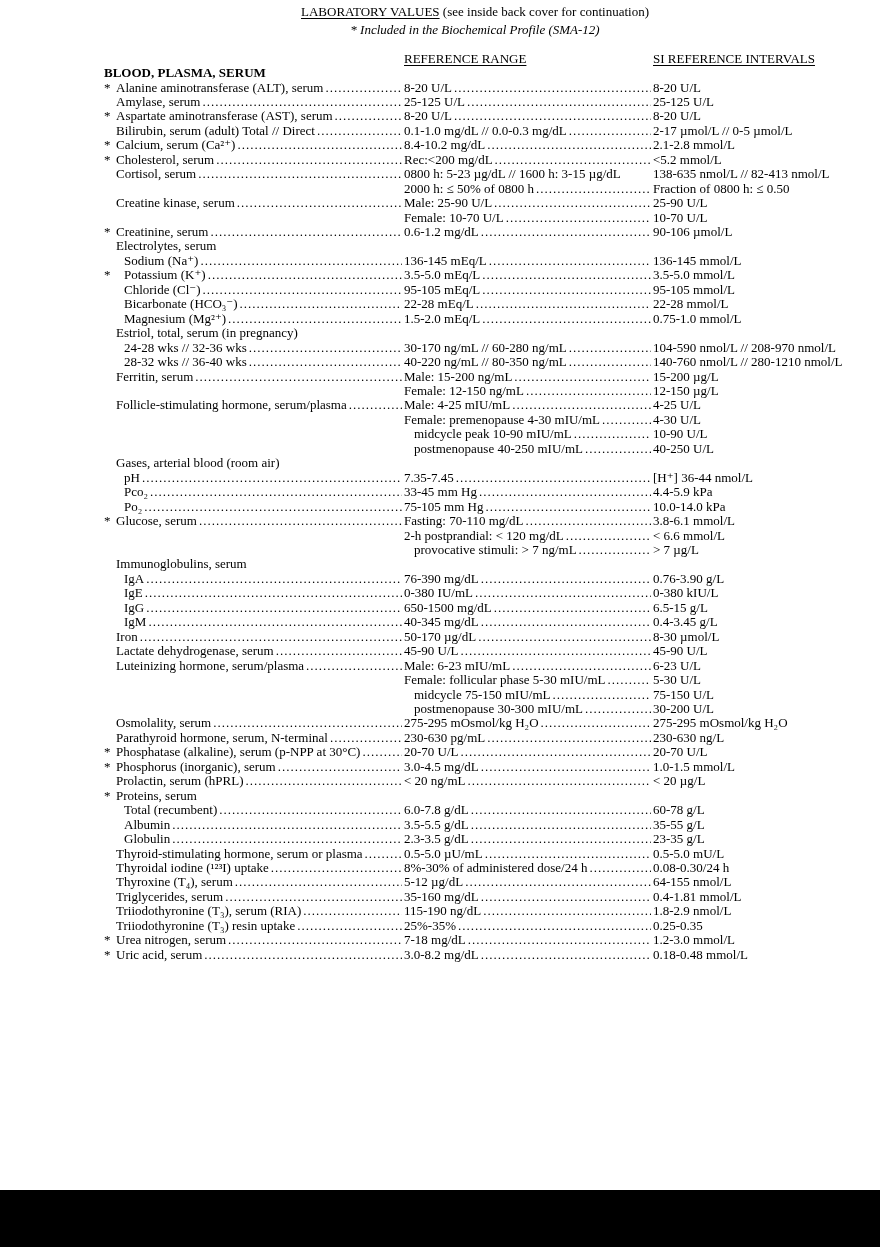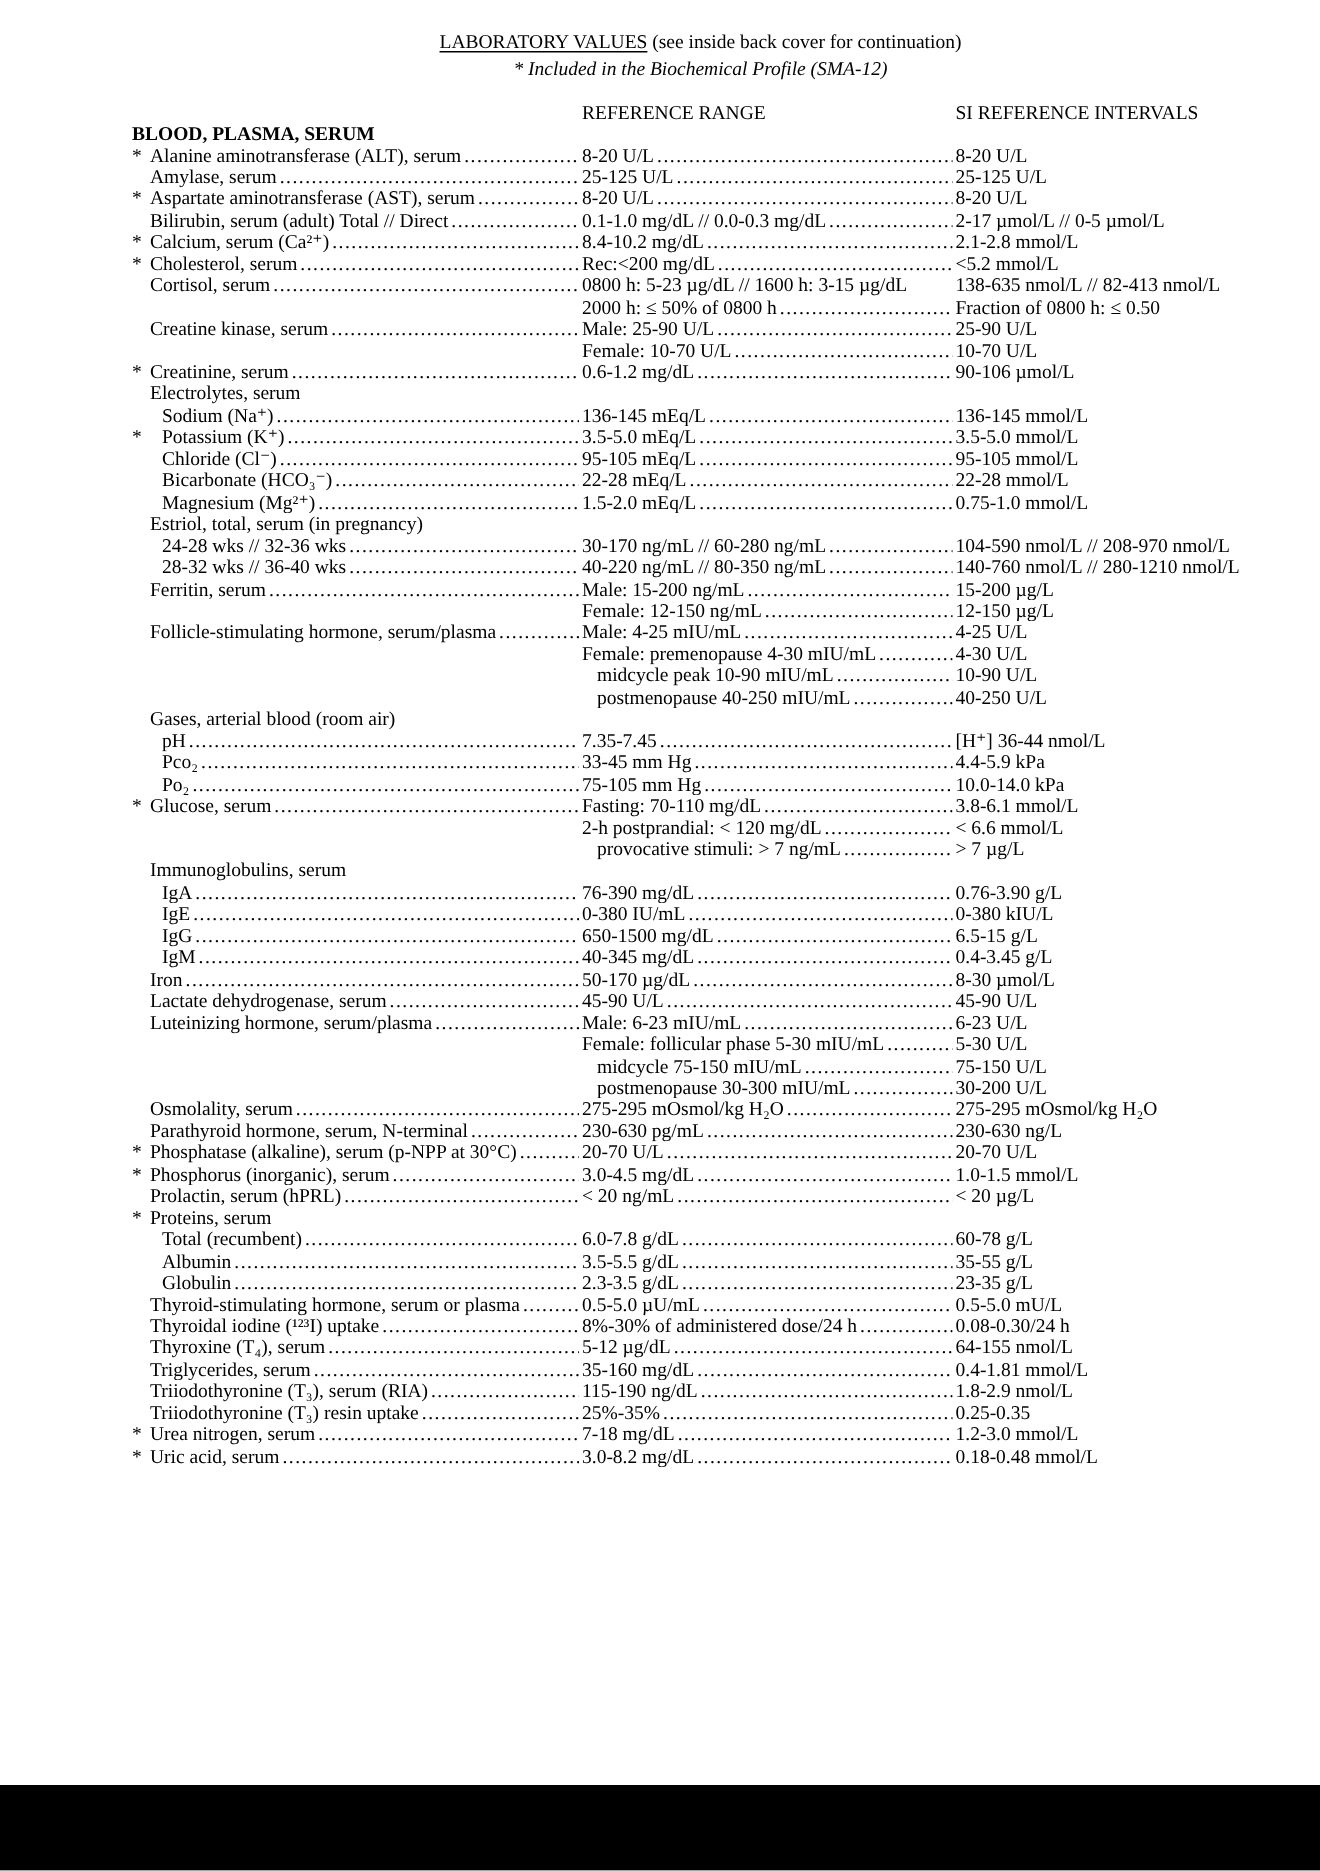--- a/index.html
+++ b/index.html
@@ -5,27 +5,27 @@
   html,body{margin:0;padding:0;background:#888;}
   .page{
     position:relative;
     width:880px;height:1247px;
     background:#ffffff;
     font-family:"Liberation Serif","DejaVu Serif","DejaVu Sans",serif;
     font-size:13px;color:#000;
     overflow:hidden;
     margin:0 auto;
   }
-  .content{padding:20px 34px 0 88px;}
+  .content{padding:4px 34px 0 88px;margin-left:16px;}
   .doc-title{text-align:center;line-height:15px;}
   .doc-title .u{text-decoration:underline;text-underline-offset:2px;}
   .doc-subtitle{text-align:center;line-height:15px;margin-top:3px;font-style:italic;}
   .tbl{margin-top:14px;}
   .hdr-row{display:flex;line-height:15px;white-space:nowrap;}
-  .hdr-row .u{text-underline-offset:2px;}
+  .hdr-row .u{text-decoration:underline;text-underline-offset:2px;}
   .section-head{font-weight:bold;line-height:14.5px;white-space:nowrap;}
   .row{display:flex;line-height:14.45px;white-space:nowrap;}
   .c-star{width:12px;flex:0 0 12px;}
   .c-name-wrap{width:288px;flex:0 0 288px;display:flex;overflow:hidden;}
   .c-ref-wrap{width:249px;flex:0 0 249px;display:flex;overflow:hidden;}
   .c-si{flex:1 1 auto;overflow:hidden;}
   .c-name-wrap .ind{padding-left:8px;}
   .c-ref-wrap .ind{padding-left:10px;text-align:center;}
   .leader{flex:1 1 auto;overflow:hidden;margin:0 2px;}
   .leader::after{

